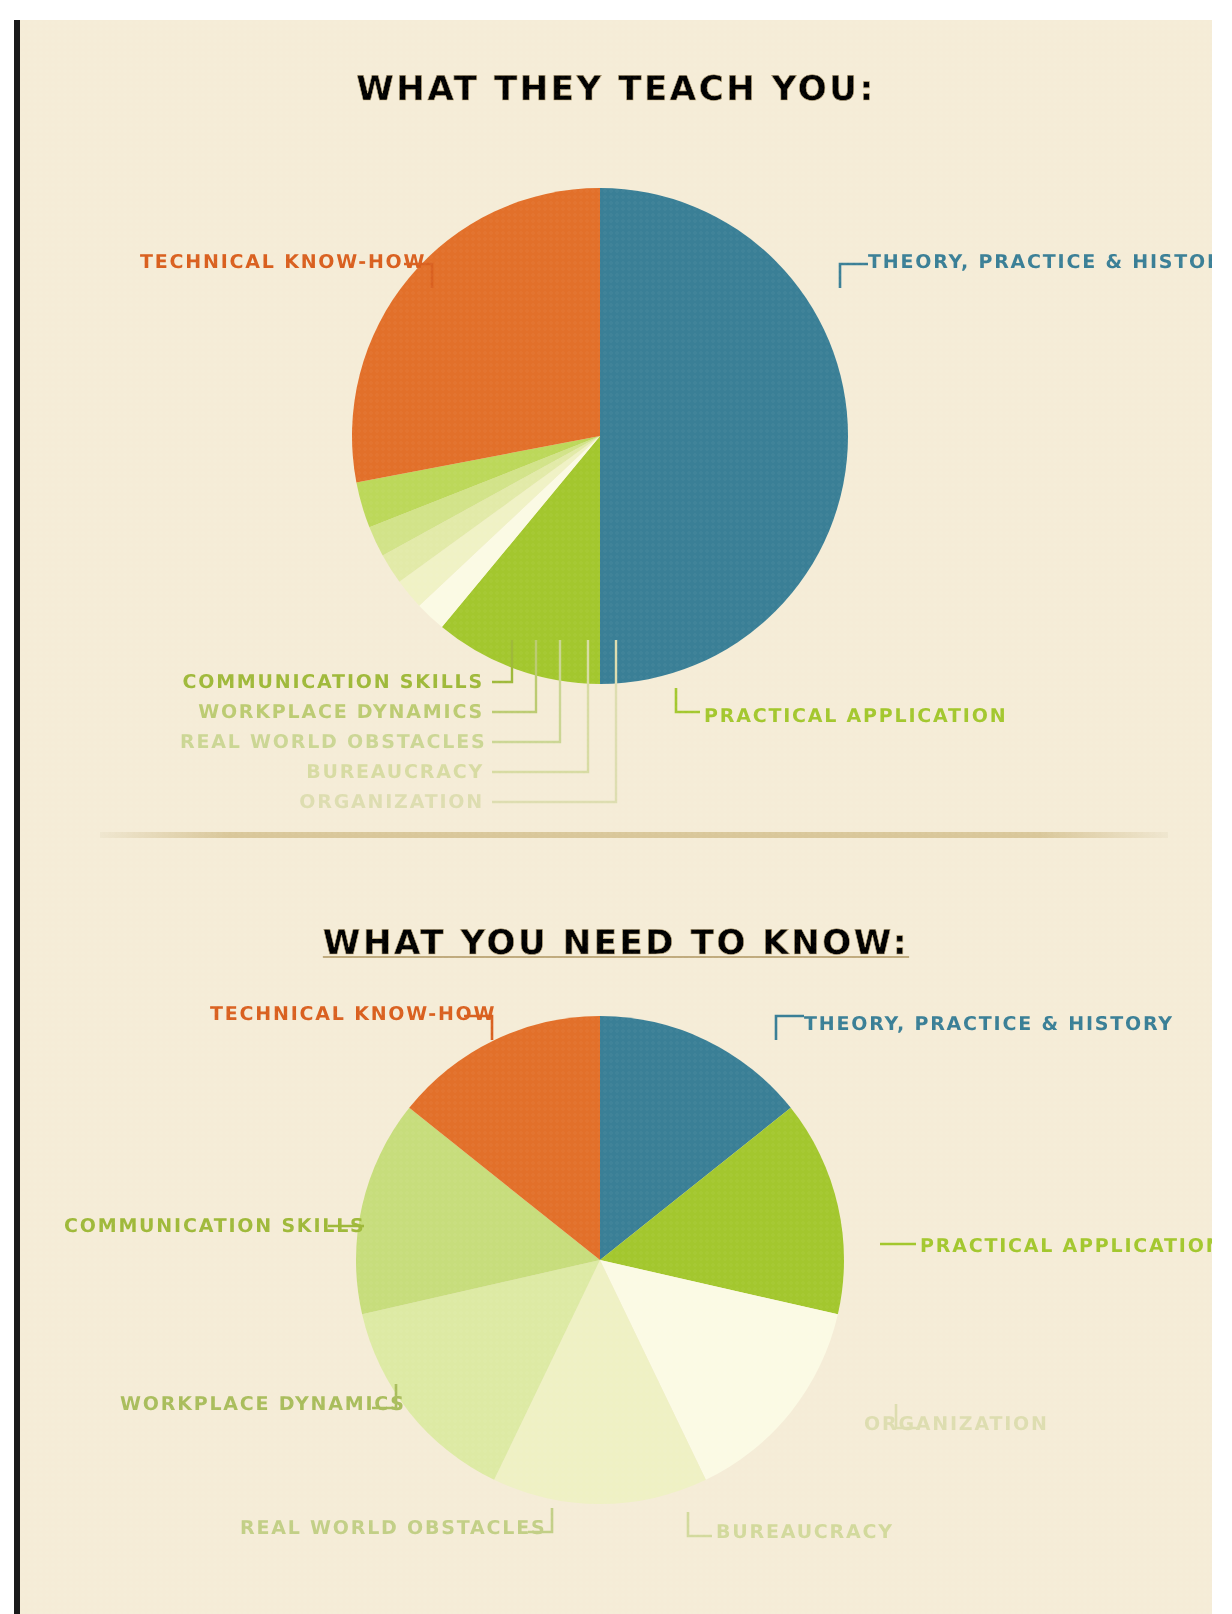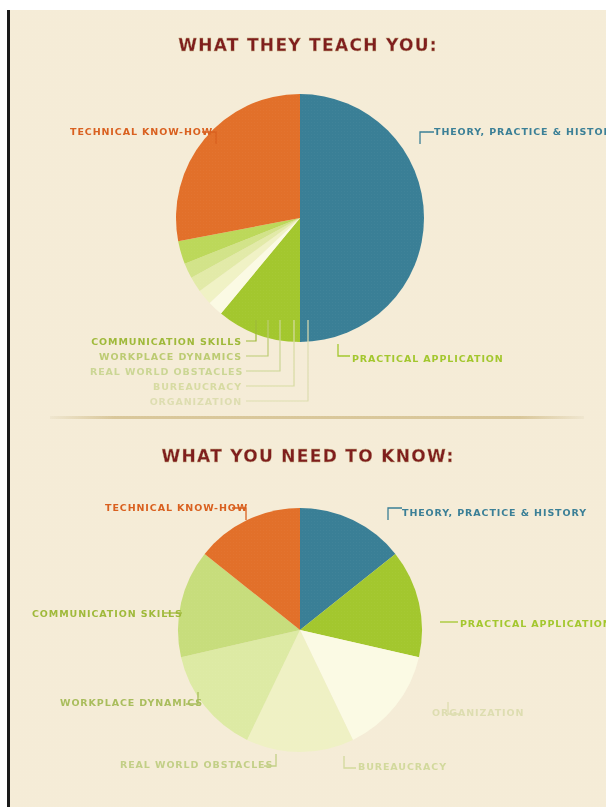--- a/index.html
+++ b/index.html
@@ -20,21 +20,21 @@
     content:"";position:absolute;left:-10px;top:-10px;width:4px;height:817px;
     background:#111;
   }
   .panel{position:relative;width:100%;}
   .panel-title{
     text-align:center;
     font-family:"DejaVu Sans", sans-serif;
     font-weight:bold;
     font-size:17px;
     letter-spacing:1.3px;
-    color:#7f1d1d;
+    color:#000000;
     text-transform:uppercase;
     -webkit-text-stroke:0.3px #c0ab7e;
   }
   .divider{
     position:absolute;left:40px;right:22px;height:3px;
     background:linear-gradient(to right,#efe6cf,#d9c79a 12%,#d9c79a 88%,#efe6cf);
   }
   .chartwrap{position:absolute;}
   .lbl{
     position:absolute;
@@ -115,21 +115,21 @@
 
     <div class="lbl r" style="left:80px;top:386px;width:152px;color:#ddddb0;">ORGANIZATION</div>
     <svg class="leader" style="left:234px;top:306px;" width="84" height="90">
       <path d="M2,85 L64,85 L64,4" fill="none" stroke="#ddddb0" stroke-width="1.2"></path>
     </svg>
   </div>
 
   <div class="divider" style="top:406px;"></div>
 
   <div class="panel">
-    <div class="panel-title" style="position:absolute;left:0;right:0;top:436px;">WHAT YOU NEED TO KNOW:</div>
+    <div class="panel-title" style="position:absolute;left:0;right:0;top:452px;text-decoration:underline;">WHAT YOU NEED TO KNOW:</div>
 
     <div class="chartwrap" style="left:0;top:420px;width:596px;height:380px;">
       <svg width="596" height="380" viewBox="0 0 596 380">
         <g id="pie2" transform="translate(290,200)">
             <path d="M 0 0 L 0 -122 A 122 122 0 0 1 95.38344086109963 -76.06575582676548 Z" fill="#3a7f96"></path>
             <path d="M 0 0 L 95.38344086109963 -76.06575582676548 A 122 122 0 0 1 118.94120528618248 27.147553942670378 Z" fill="#a3c72e"></path>
             <path d="M 0 0 L 118.94120528618248 27.147553942670378 A 122 122 0 0 1 52.93381617234205 109.91820188409515 Z" fill="#fbfae4"></path>
             <path d="M 0 0 L 52.93381617234205 109.91820188409515 A 122 122 0 0 1 -52.93381617234213 109.91820188409513 Z" fill="#eff1c4"></path>
             <path d="M 0 0 L -52.93381617234213 109.91820188409513 A 122 122 0 0 1 -118.9412052861825 27.14755394267027 Z" fill="#ddeaa4"></path>
             <path d="M 0 0 L -118.9412052861825 27.14755394267027 A 122 122 0 0 1 -95.38344086109959 -76.06575582676555 Z" fill="#c7dd7c"></path>

